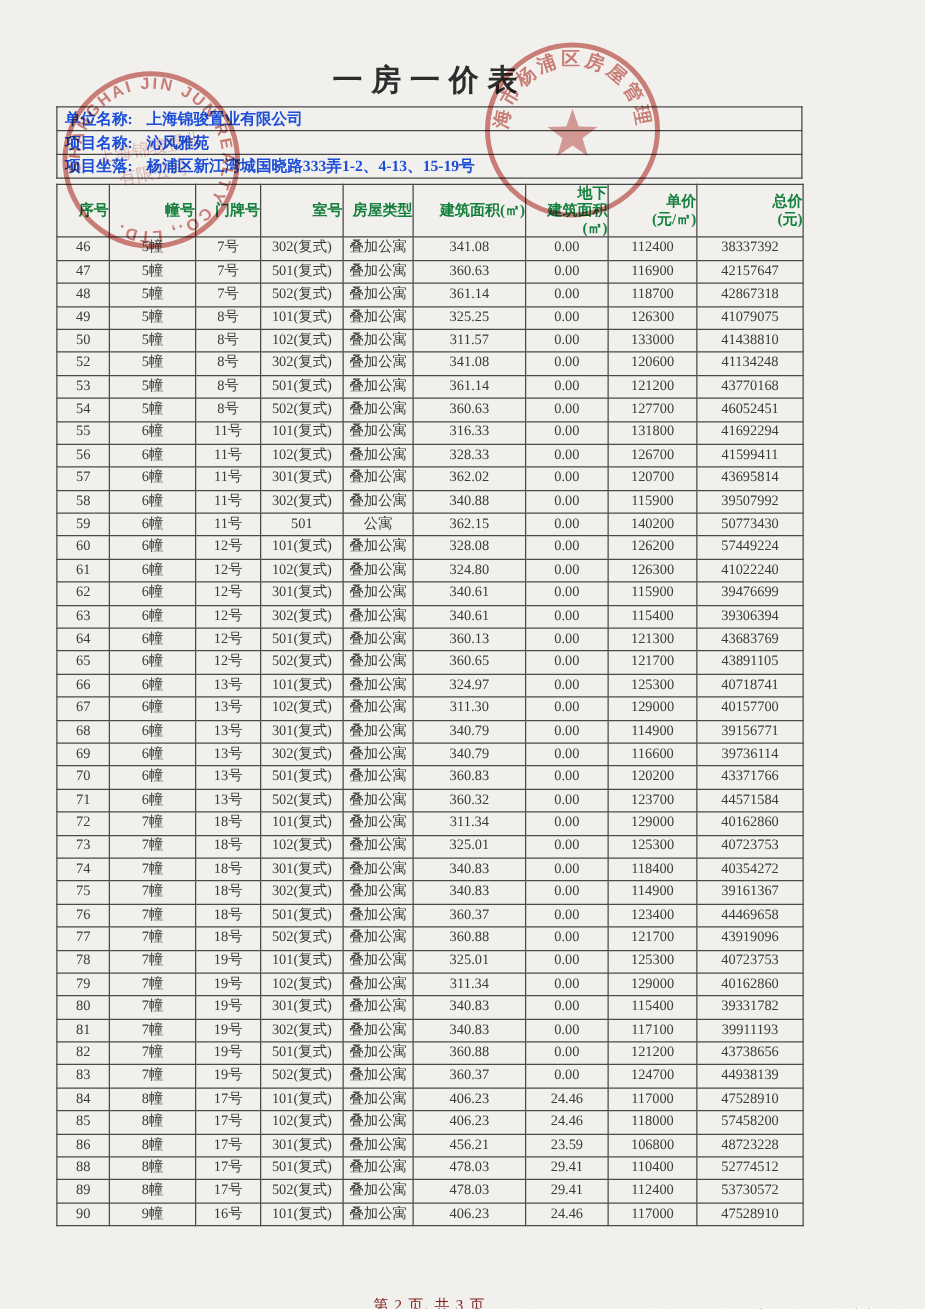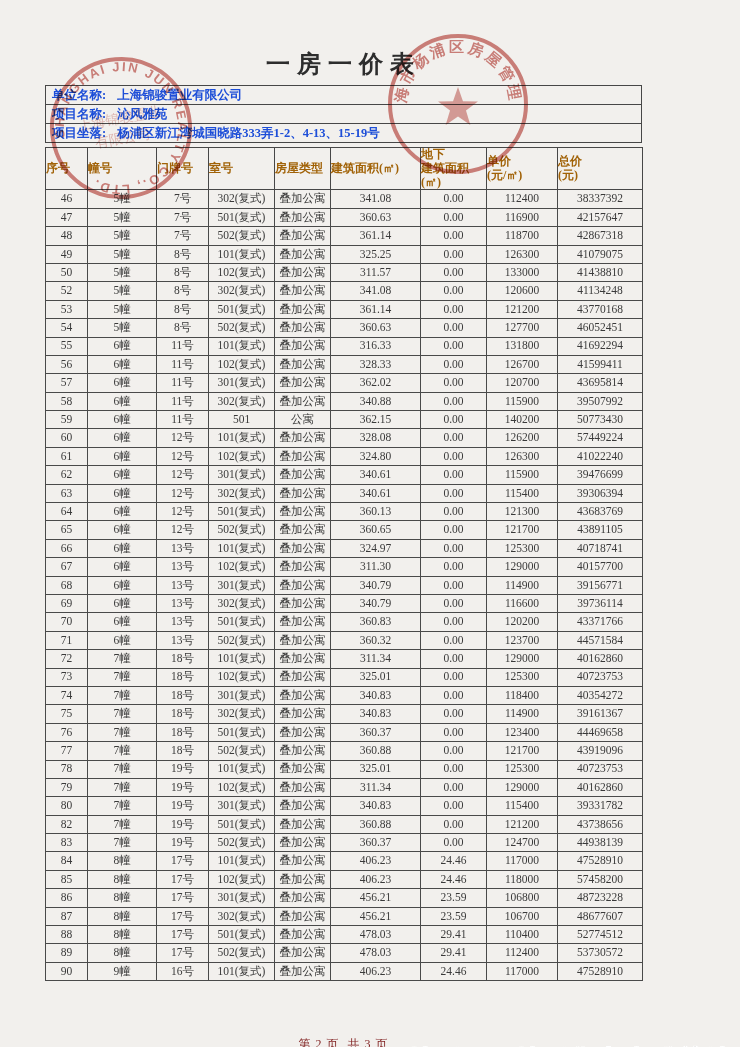--- a/index.html
+++ b/index.html
@@ -27,23 +27,23 @@
     font-size:12.5px; font-weight:bold; color:#1d4ed8; text-align:left;
   }
   .info-label { margin-right:8px; }
 
   .price-table {
     position:absolute; top:119px; left:45px; width:597px;
     border-collapse:collapse; table-layout:fixed;
   }
   .price-table th {
     border:1.6px solid #474747;
-    font-size:12px; font-weight:bold; color:#a16207;
+    font-size:12px; font-weight:bold; color:#15803d;
     white-space:pre-line; line-height:1.15;
-    height:33px; padding:0; text-align:left; vertical-align:middle;
+    height:33px; padding:0; text-align:right; vertical-align:middle;
   }
   .price-table td {
     border:1px solid #4a4a4a;
     font-size:11.5px; color:#3a3a3a;
     text-align:center; vertical-align:middle;
     height:17.4px; padding:0; line-height:1;
   }
 
   .page-num {
     position:absolute; top:1008px; left:45px; width:597px;
@@ -537,20 +537,31 @@
           <td>7幢</td>
           <td>19号</td>
           <td>301(复式)</td>
           <td>叠加公寓</td>
           <td>340.83</td>
           <td>0.00</td>
           <td>115400</td>
           <td>39331782</td>
         </tr>
 
+        <tr>
+          <td>81</td>
+          <td>7幢</td>
+          <td>19号</td>
+          <td>302(复式)</td>
+          <td>叠加公寓</td>
+          <td>340.83</td>
+          <td>0.00</td>
+          <td>117100</td>
+          <td>39911193</td>
+        </tr>
 
         <tr>
           <td>82</td>
           <td>7幢</td>
           <td>19号</td>
           <td>501(复式)</td>
           <td>叠加公寓</td>
           <td>360.88</td>
           <td>0.00</td>
           <td>121200</td>
@@ -598,31 +609,20 @@
           <td>8幢</td>
           <td>17号</td>
           <td>301(复式)</td>
           <td>叠加公寓</td>
           <td>456.21</td>
           <td>23.59</td>
           <td>106800</td>
           <td>48723228</td>
         </tr>
 
-        <tr>
-          <td>87</td>
-          <td>8幢</td>
-          <td>17号</td>
-          <td>302(复式)</td>
-          <td>叠加公寓</td>
-          <td>456.21</td>
-          <td>23.59</td>
-          <td>106700</td>
-          <td>48677607</td>
-        </tr>
 
         <tr>
           <td>88</td>
           <td>8幢</td>
           <td>17号</td>
           <td>501(复式)</td>
           <td>叠加公寓</td>
           <td>478.03</td>
           <td>29.41</td>
           <td>110400</td>

